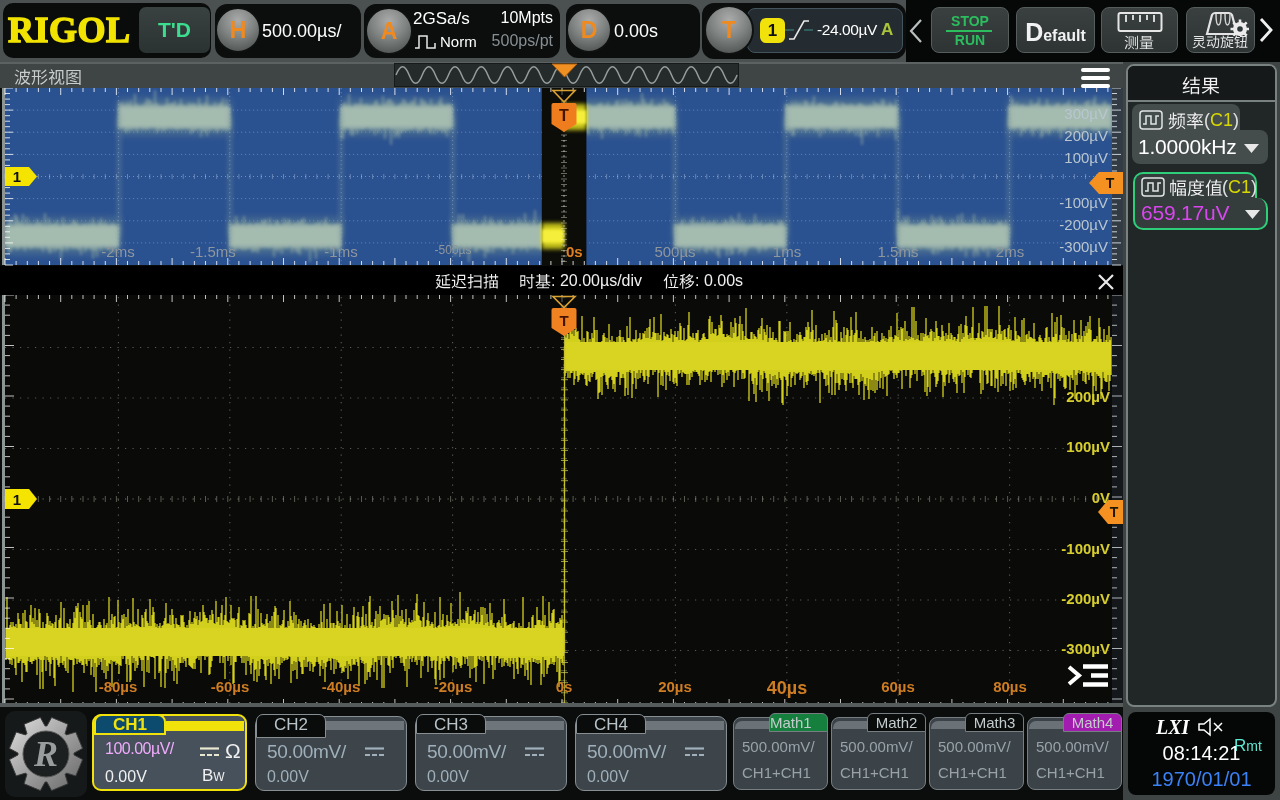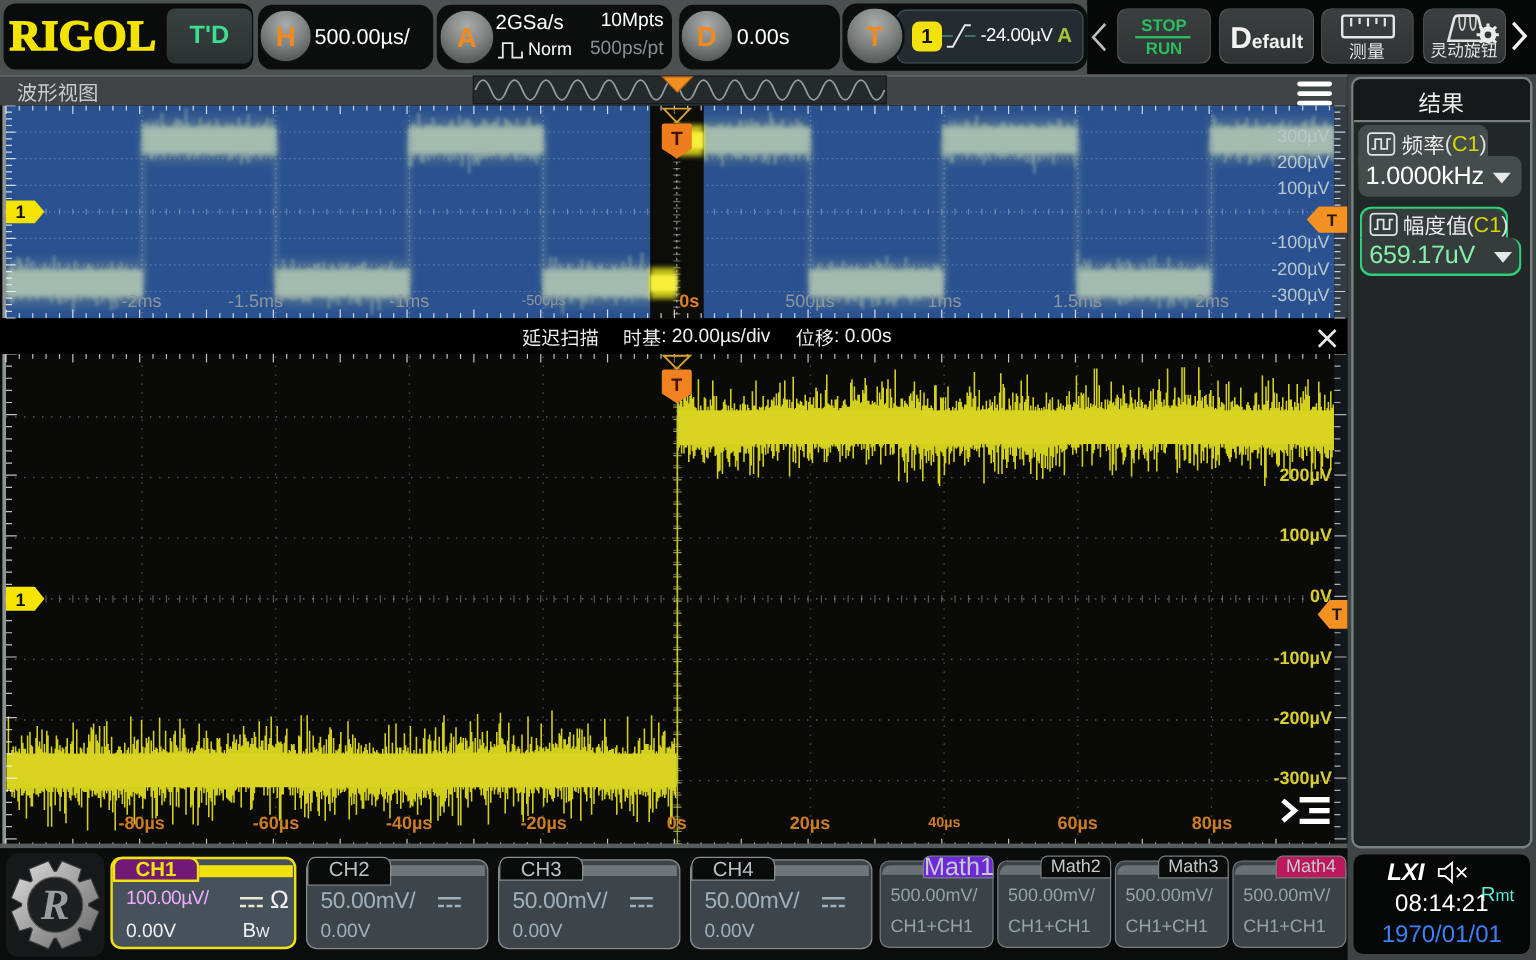--- a/index.html
+++ b/index.html
@@ -219,21 +219,21 @@
     <text x="1114" y="222" font-family="Liberation Sans" font-size="14" font-weight="bold" fill="#221800" text-anchor="middle">T</text>
     <path d="M1083 371.5 h25 M1091 380.5 h17 M1083 389.5 h25" stroke="#fff" stroke-width="4.5"></path>
     <path d="M1069 372 l10 8.5 l-10 8.5" fill="none" stroke="#fff" stroke-width="4"></path>
   </svg>
 <div class="ab" style="left:78px;top:678px;width:80px;color:#cf7d22;font-size:15px;font-weight:bold;text-align:center">-80µs</div>
 <div class="ab" style="left:190px;top:678px;width:80px;color:#cf7d22;font-size:15px;font-weight:bold;text-align:center">-60µs</div>
 <div class="ab" style="left:301px;top:678px;width:80px;color:#cf7d22;font-size:15px;font-weight:bold;text-align:center">-40µs</div>
 <div class="ab" style="left:413px;top:678px;width:80px;color:#cf7d22;font-size:15px;font-weight:bold;text-align:center">-20µs</div>
 <div class="ab" style="left:524px;top:678px;width:80px;color:#cf7d22;font-size:15px;font-weight:bold;text-align:center">0s</div>
 <div class="ab" style="left:635px;top:678px;width:80px;color:#cf7d22;font-size:15px;font-weight:bold;text-align:center">20µs</div>
-<div class="ab" style="left:747px;top:678px;width:80px;color:#cf7d22;font-size:12px;font-weight:bold;text-align:center">40µs</div>
+<div class="ab" style="left:747px;top:678px;width:80px;color:#cf7d22;font-size:18px;font-weight:bold;text-align:center">40µs</div>
 <div class="ab" style="left:858px;top:678px;width:80px;color:#cf7d22;font-size:15px;font-weight:bold;text-align:center">60µs</div>
 <div class="ab" style="left:970px;top:678px;width:80px;color:#cf7d22;font-size:15px;font-weight:bold;text-align:center">80µs</div>
 <div class="ab" style="left:1030px;top:388px;width:80px;color:#d8ce2e;font-size:15px;font-weight:bold;text-align:right">200µV</div>
 <div class="ab" style="left:1030px;top:438px;width:80px;color:#d8ce2e;font-size:15px;font-weight:bold;text-align:right">100µV</div>
 <div class="ab" style="left:1030px;top:489px;width:80px;color:#d8ce2e;font-size:15px;font-weight:bold;text-align:right">0V</div>
 <div class="ab" style="left:1030px;top:540px;width:80px;color:#d8ce2e;font-size:15px;font-weight:bold;text-align:right">-100µV</div>
 <div class="ab" style="left:1030px;top:590px;width:80px;color:#d8ce2e;font-size:15px;font-weight:bold;text-align:right">-200µV</div>
 <div class="ab" style="left:1030px;top:640px;width:80px;color:#d8ce2e;font-size:15px;font-weight:bold;text-align:right">-300µV</div>
 <div class="ab" style="left:0;top:703px;width:1123px;height:4px;background:#565c5c"></div>
 <div class="ab" style="left:0;top:707px;width:1123px;height:93px;background:#0b0d0d"></div>
@@ -245,21 +245,21 @@
         <stop offset="0.5" stop-color="#a0a0a0"></stop>
         <stop offset="1" stop-color="#666"></stop>
       </linearGradient>
     </defs>
     <path d="M82.6 56.6 L75.8 72.9 L66.4 70.1 L65.1 71.4 L67.9 80.8 L51.6 87.6 L46.9 79.0 L45.1 79.0 L40.4 87.6 L24.1 80.8 L26.9 71.4 L25.6 70.1 L16.2 72.9 L9.4 56.6 L18.0 51.9 L18.0 50.1 L9.4 45.4 L16.2 29.1 L25.6 31.9 L26.9 30.6 L24.1 21.2 L40.4 14.4 L45.1 23.0 L46.9 23.0 L51.6 14.4 L67.9 21.2 L65.1 30.6 L66.4 31.9 L75.8 29.1 L82.6 45.4 L74.0 50.1 L74.0 51.9 Z" fill="url(#gm)" stroke="#3a3a3a" stroke-width="1"></path>
     <circle cx="46" cy="51" r="23" fill="#1d2020" stroke="#555" stroke-width="1"></circle>
     <text x="46" y="63" font-family="Liberation Serif" font-size="36" font-weight="bold" font-style="italic" fill="#9a9d9d" text-anchor="middle">R</text>
   </svg>
 <div class="ab" style="left:92px;top:714px;width:155px;height:77px;background:#47515c;border:2px solid #f2e20c;border-radius:9px"></div>
 <div class="ab" style="left:166px;top:721px;width:78px;height:10px;background:#f2e20c"></div>
-<div class="ab" style="left:94px;top:714px;width:72px;height:21px;background:#701a75;border:2px solid #f2e20c;border-radius:8px 8px 0 0;color:#f2e20c;font-size:17px;font-weight:bold;text-align:center;line-height:18px">CH1</div>
+<div class="ab" style="left:94px;top:714px;width:72px;height:21px;background:#0c4a6e;border:2px solid #f2e20c;border-radius:8px 8px 0 0;color:#f2e20c;font-size:17px;font-weight:bold;text-align:center;line-height:18px">CH1</div>
 <div class="ab" style="left:105px;top:740px;width:120px;color:#f0abfc;font-size:16px;letter-spacing:-0.5px">100.00µV/</div>
 <svg class="ab" style="left:198px;top:746px" width="24" height="13">
     <path d="M2 2.5 h19" stroke="#e8e8d0" stroke-width="2.2"></path>
     <path d="M2 9 h5 M9 9 h5 M16 9 h5" stroke="#e8e8d0" stroke-width="2.2"></path>
   </svg>
 <div class="ab" style="left:225px;top:739px;width:22px;color:#f0f0f0;font-size:21px">Ω</div>
 <div class="ab" style="left:105px;top:768px;width:80px;color:#f0f0f0;font-size:16px">0.00V</div>
 <div class="ab" style="left:202px;top:766px;width:40px;color:#f0f0f0;font-size:17px">B<span style="font-size:12px">W</span></div>
 <div class="ab" style="left:255px;top:716px;width:152px;height:75px;background:#3d454b;border:1px solid #878f93;border-radius:9px"></div>
 <div class="ab" style="left:325px;top:721px;width:79px;height:9px;background:#6e767c"></div>
@@ -283,36 +283,36 @@
 <div class="ab" style="left:645px;top:721px;width:79px;height:9px;background:#6e767c"></div>
 <div class="ab" style="left:576px;top:714px;width:70px;height:20px;background:#0a0c0c;border:1px solid #878f93;border-radius:7px 7px 0 0;color:#b9c3c7;font-size:17px;text-align:center;line-height:19px">CH4</div>
 <div class="ab" style="left:587px;top:741px;width:120px;color:#9fb0ba;font-size:19px;letter-spacing:-0.3px">50.00mV/</div>
 <svg class="ab" style="left:683px;top:746px" width="24" height="13">
     <path d="M2 2.5 h19" stroke="#9fb0ba" stroke-width="2.2"></path>
     <path d="M2 9 h5 M9 9 h5 M16 9 h5" stroke="#9fb0ba" stroke-width="2.2"></path>
   </svg>
 <div class="ab" style="left:587px;top:768px;width:80px;color:#9fb0ba;font-size:16px">0.00V</div>
 <div class="ab" style="left:733px;top:717px;width:95px;height:73px;background:#3c4348;border:1px solid #767e82;border-radius:8px"></div>
 <div class="ab" style="left:735px;top:721px;width:36px;height:8px;background:#6a7278;border-radius:7px 0 0 0"></div>
-<div class="ab" style="left:769px;top:713px;width:59px;height:19px;background:#6d28d9;border:1px solid #767e82;border-radius:6px 6px 0 0;color:#c3cbcb;font-size:21px;text-align:right;line-height:18px">Math1</div>
+<div class="ab" style="left:769px;top:713px;width:59px;height:19px;background:#15803d;border:1px solid #767e82;border-radius:6px 6px 0 0;color:#c3cbcb;font-size:15px;text-align:left;line-height:18px">Math1</div>
 <div class="ab" style="left:742px;top:738px;width:90px;color:#97a3a9;font-size:15px">500.00mV/</div>
 <div class="ab" style="left:742px;top:764px;width:90px;color:#97a3a9;font-size:15px">CH1+CH1</div>
 <div class="ab" style="left:831px;top:717px;width:95px;height:73px;background:#3c4348;border:1px solid #767e82;border-radius:8px"></div>
 <div class="ab" style="left:833px;top:721px;width:36px;height:8px;background:#6a7278;border-radius:7px 0 0 0"></div>
 <div class="ab" style="left:867px;top:713px;width:59px;height:19px;background:#0a0c0c;border:1px solid #767e82;border-radius:6px 6px 0 0;color:#c3cbcb;font-size:15px;text-align:center;line-height:18px">Math2</div>
 <div class="ab" style="left:840px;top:738px;width:90px;color:#97a3a9;font-size:15px">500.00mV/</div>
 <div class="ab" style="left:840px;top:764px;width:90px;color:#97a3a9;font-size:15px">CH1+CH1</div>
 <div class="ab" style="left:929px;top:717px;width:95px;height:73px;background:#3c4348;border:1px solid #767e82;border-radius:8px"></div>
 <div class="ab" style="left:931px;top:721px;width:36px;height:8px;background:#6a7278;border-radius:7px 0 0 0"></div>
 <div class="ab" style="left:965px;top:713px;width:59px;height:19px;background:#0a0c0c;border:1px solid #767e82;border-radius:6px 6px 0 0;color:#c3cbcb;font-size:15px;text-align:center;line-height:18px">Math3</div>
 <div class="ab" style="left:938px;top:738px;width:90px;color:#97a3a9;font-size:15px">500.00mV/</div>
 <div class="ab" style="left:938px;top:764px;width:90px;color:#97a3a9;font-size:15px">CH1+CH1</div>
 <div class="ab" style="left:1027px;top:717px;width:95px;height:73px;background:#3c4348;border:1px solid #767e82;border-radius:8px"></div>
 <div class="ab" style="left:1029px;top:721px;width:36px;height:8px;background:#6a7278;border-radius:7px 0 0 0"></div>
-<div class="ab" style="left:1063px;top:713px;width:59px;height:19px;background:#be185d;border:1px solid #767e82;border-radius:6px 6px 0 0;color:#c3cbcb;font-size:15px;text-align:center;line-height:18px">Math4</div>
+<div class="ab" style="left:1063px;top:713px;width:59px;height:19px;background:#a21caf;border:1px solid #767e82;border-radius:6px 6px 0 0;color:#c3cbcb;font-size:15px;text-align:center;line-height:18px">Math4</div>
 <div class="ab" style="left:1036px;top:738px;width:90px;color:#97a3a9;font-size:15px">500.00mV/</div>
 <div class="ab" style="left:1036px;top:764px;width:90px;color:#97a3a9;font-size:15px">CH1+CH1</div>
 <div class="ab" style="left:1123px;top:62px;width:157px;height:738px;background:#3e4444"></div>
 <div class="ab" style="left:1126px;top:64px;width:151px;height:643px;background:#212626;border:2px solid #7a8181;border-radius:8px"></div>
 <div class="ab" style="left:1128px;top:66px;width:147px;height:36px;background:#151919;border-bottom:2px solid #7a8181;border-radius:6px 6px 0 0"></div>
 <svg style="position:absolute;left:1182px;top:71.2px;overflow:visible" width="42" height="26">
     <path transform="translate(0,21.8)" d="M0.7 -1.0 0.9 0.5C2.8 0.0 5.3 -0.5 7.7 -1.0L7.6 -2.4C5.1 -1.8 2.4 -1.3 0.7 -1.0ZM1.1 -8.1C1.3 -8.2 1.8 -8.3 4.2 -8.6C3.4 -7.4 2.6 -6.5 2.2 -6.1C1.6 -5.4 1.2 -5.0 0.7 -4.9C0.9 -4.5 1.1 -3.8 1.2 -3.5C1.7 -3.7 2.3 -3.9 7.6 -4.9C7.6 -5.2 7.5 -5.7 7.6 -6.1L3.3 -5.4C4.9 -7.1 6.4 -9.1 7.7 -11.2L6.3 -12.0C6.0 -11.3 5.6 -10.6 5.1 -9.9L2.6 -9.7C3.7 -11.3 4.8 -13.3 5.7 -15.2L4.2 -15.8C3.5 -13.6 2.1 -11.3 1.7 -10.7C1.3 -10.1 0.9 -9.6 0.6 -9.5C0.7 -9.1 1.0 -8.4 1.1 -8.1ZM12.1 -16.0V-13.4H7.8V-12.0H12.1V-9.1H8.2V-7.7H17.6V-9.1H13.6V-12.0H17.9V-13.4H13.6V-16.0ZM8.7 -5.8V1.5H10.1V0.7H15.7V1.4H17.1V-5.8ZM10.1 -0.6V-4.5H15.7V-0.6Z M22.0 -15.0V-7.5H27.8V-5.9H20.2V-4.6H26.6C24.9 -2.7 22.2 -1.1 19.7 -0.3C20.0 0.0 20.4 0.5 20.7 0.9C23.2 -0.1 25.9 -1.9 27.8 -4.0V1.5H29.3V-4.0C31.1 -2.0 33.9 -0.2 36.4 0.8C36.6 0.4 37.0 -0.1 37.3 -0.4C34.9 -1.2 32.2 -2.8 30.4 -4.6H36.8V-5.9H29.3V-7.5H35.1V-15.0ZM23.5 -10.7H27.8V-8.7H23.5ZM29.3 -10.7H33.6V-8.7H29.3ZM23.5 -13.8H27.8V-11.9H23.5ZM29.3 -13.8H33.6V-11.9H29.3Z" fill="#f0f0f0"></path>
   </svg>
 <div class="ab" style="left:1132px;top:104px;width:108px;height:34px;background:#454c4c;border-radius:8px 8px 0 0"></div>
 <div class="ab" style="left:1132px;top:130px;width:136px;height:34px;background:#454c4c;border-radius:0 8px 8px 8px"></div>
@@ -332,24 +332,24 @@
 <div class="ab" style="left:1133px;top:198px;width:135px;height:32px;background:#353c3c;border:2px solid #2fcf7a;border-top:none;border-radius:0 10px 10px 10px"></div>
 <div class="ab" style="left:1135px;top:190px;width:116px;height:20px;background:#353c3c"></div>
 <svg class="ab" style="left:1141px;top:177px" width="24" height="20">
     <rect x="1" y="1" width="22" height="18" rx="3" fill="none" stroke="#e0e4e4" stroke-width="1.5"></rect>
     <path d="M4 14 h3 v-8 h5 v8 h5 v-8 h3" fill="none" stroke="#e0e4e4" stroke-width="1.5"></path>
   </svg>
 <svg style="position:absolute;left:1169px;top:174.3px;overflow:visible" width="58" height="25">
     <path transform="translate(0,20.7)" d="M7.8 -14.2V-13.0H17.1V-14.2ZM9.9 -10.7H15.0V-8.6H9.9ZM8.7 -11.8V-7.6H16.2V-11.8ZM1.2 -11.7V-2.3H2.2V-10.5H3.5V1.4H4.7V-10.5H6.1V-3.8C6.1 -3.7 6.1 -3.6 6.0 -3.6C5.8 -3.6 5.5 -3.6 5.0 -3.6C5.2 -3.3 5.4 -2.8 5.4 -2.4C6.0 -2.4 6.4 -2.5 6.8 -2.7C7.1 -2.9 7.1 -3.3 7.1 -3.8V-11.7H4.7V-15.1H3.5V-11.7ZM9.1 -2.1H11.7V-0.3H9.1ZM15.6 -2.1V-0.3H12.8V-2.1ZM9.1 -3.2V-5.1H11.7V-3.2ZM15.6 -3.2H12.8V-5.1H15.6ZM7.9 -6.2V1.4H9.1V0.8H15.6V1.4H16.9V-6.2Z M24.9 -11.6V-10.0H22.1V-8.9H24.9V-5.9H31.9V-8.9H34.9V-10.0H31.9V-11.6H30.6V-10.0H26.2V-11.6ZM30.6 -8.9V-7.0H26.2V-8.9ZM31.6 -3.7C30.8 -2.7 29.7 -2.0 28.4 -1.4C27.1 -2.0 26.1 -2.8 25.3 -3.7ZM22.3 -4.8V-3.7H24.6L24.0 -3.4C24.8 -2.4 25.8 -1.5 26.9 -0.8C25.3 -0.3 23.4 0.0 21.5 0.2C21.7 0.5 21.9 1.0 22.0 1.3C24.2 1.1 26.4 0.6 28.4 -0.1C30.1 0.7 32.3 1.2 34.5 1.4C34.7 1.1 35.0 0.6 35.3 0.3C33.3 0.1 31.5 -0.3 29.9 -0.8C31.5 -1.7 32.8 -2.8 33.6 -4.4L32.8 -4.8L32.5 -4.8ZM26.5 -14.9C26.8 -14.4 27.0 -13.8 27.2 -13.3H20.3V-8.4C20.3 -5.7 20.1 -1.9 18.7 0.8C19.0 0.9 19.6 1.2 19.9 1.4C21.4 -1.4 21.6 -5.6 21.6 -8.4V-12.1H35.1V-13.3H28.8C28.5 -13.9 28.2 -14.6 27.9 -15.2Z M46.8 -15.1C46.7 -14.6 46.6 -13.9 46.5 -13.3H41.9V-12.1H46.3C46.2 -11.5 46.1 -10.9 46.0 -10.4H42.9V-0.3H41.1V0.9H53.2V-0.3H51.6V-10.4H47.2C47.4 -10.9 47.5 -11.5 47.6 -12.1H52.7V-13.3H47.9L48.2 -15.0ZM44.1 -0.3V-1.7H50.4V-0.3ZM44.1 -6.8H50.4V-5.3H44.1ZM44.1 -7.8V-9.3H50.4V-7.8ZM44.1 -4.3H50.4V-2.7H44.1ZM40.8 -15.1C39.8 -12.4 38.2 -9.7 36.6 -7.9C36.8 -7.6 37.2 -6.9 37.3 -6.6C37.9 -7.2 38.4 -7.8 38.9 -8.5V1.4H40.1V-10.6C40.8 -11.9 41.5 -13.3 42.0 -14.7Z" fill="#f0f0f0"></path>
   </svg>
 <div class="ab" style="left:1222px;top:177px;color:#e0e0e0;font-size:18px">(<span style="color:#d8d800">C1</span>)</div>
-<div class="ab" style="left:1141px;top:201px;width:110px;color:#86efac;font-size:21px;letter-spacing:-0.2px">659.17uV</div>
+<div class="ab" style="left:1141px;top:201px;width:110px;color:#d946ef;font-size:21px;letter-spacing:-0.2px">659.17uV</div>
 <svg class="ab" style="left:1244px;top:209px" width="17" height="11">
     <path d="M1 1 h15 l-7.5 9 z" fill="#e8e8e8"></path>
   </svg>
 <div class="ab" style="left:1128px;top:712px;width:147px;height:83px;background:#050606;border-radius:8px"></div>
-<div class="ab" style="left:1156px;top:716px;width:44px;height:22px;color:#fff;font-size:20px;font-weight:bold;font-style:italic;font-family:Liberation Sans, sans-serif">LXI</div>
+<div class="ab" style="left:1156px;top:716px;width:44px;height:22px;color:#fff;font-size:20px;font-weight:bold;font-style:italic;font-family:Liberation Serif, serif">LXI</div>
 <svg class="ab" style="left:1196px;top:717px" width="34" height="20">
     <path d="M3 7 h5 l6 -5 v16 l-6 -5 h-5 z" fill="none" stroke="#fff" stroke-width="1.5"></path>
     <path d="M18 6 l8 8 M26 6 l-8 8" stroke="#fff" stroke-width="1.5"></path>
   </svg>
 <div class="ab" style="left:1234px;top:736px;width:40px;height:22px;color:#5eead4;font-size:17px">R<span style="font-size:14px">mt</span></div>
 <div class="ab" style="left:1128px;top:742px;width:147px;color:#fff;font-size:20px;text-align:center">08:14:21</div>
 <div class="ab" style="left:1128px;top:768px;width:147px;color:#3b82f6;font-size:20px;text-align:center">1970/01/01</div>
 </body></html>

